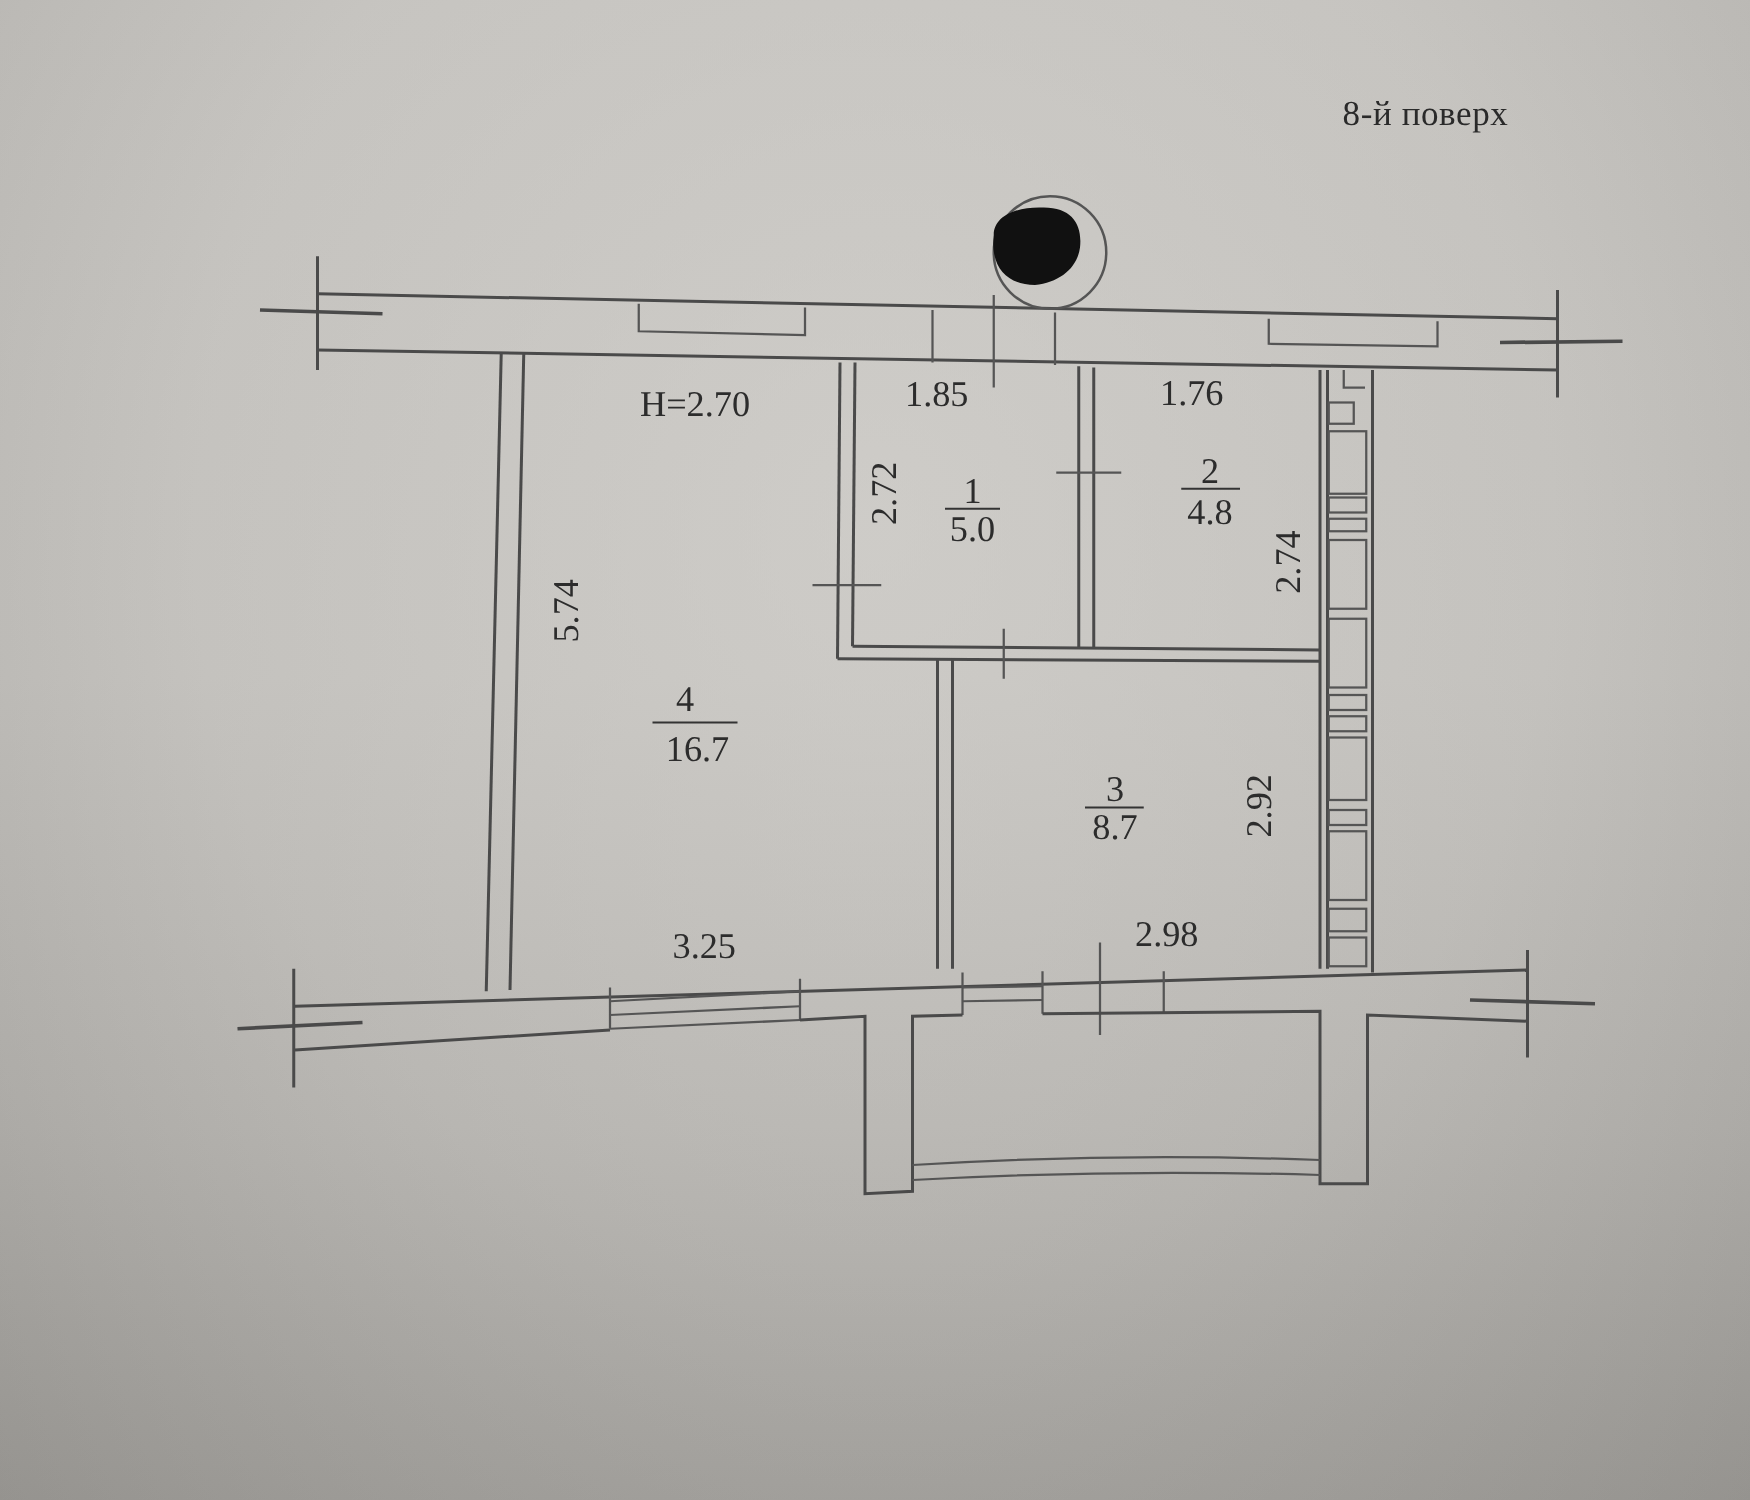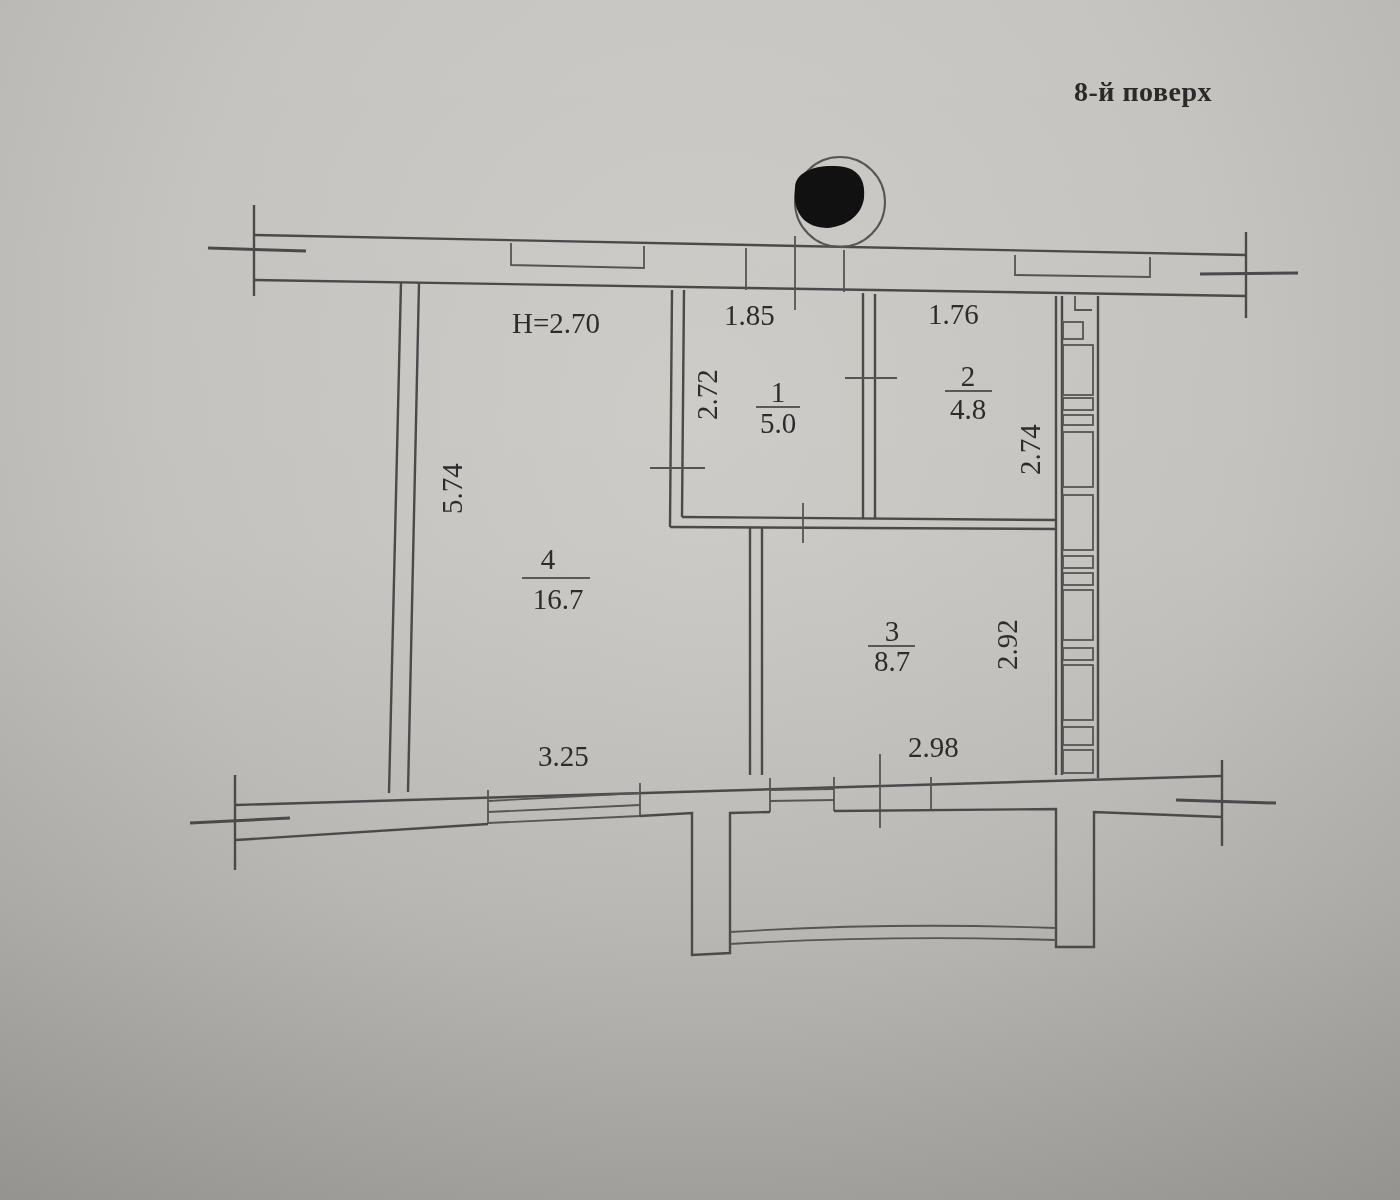--- a/index.html
+++ b/index.html
@@ -8,21 +8,21 @@
       background: linear-gradient(180deg, #c6c4c0 0%, #c3c1bd 45%, #b4b2ae 75%, #9f9d99 100%);
       position: relative;
       font-family: "Liberation Serif", "DejaVu Serif", serif;
     }
     .paper {
       position: absolute; left: 0; top: 0; width: 1400px; height: 1200px;
       background: radial-gradient(ellipse at 50% 35%, rgba(214,212,208,0.55) 0%, rgba(200,198,194,0.2) 55%, rgba(120,118,114,0.25) 100%);
     }
     .floor-label {
       position: absolute; left: 1074px; top: 76px;
-      font-size: 28px; font-weight: bold; color: #2a2a2a; letter-spacing: 0.5px;
+      font-size: 28px; font-weight: normal; color: #2a2a2a; letter-spacing: 0.5px;
     }
     svg.plan { position: absolute; left: 0; top: 0; }
     .wall { fill: none; stroke: #4a4a4a; stroke-width: 2.4; }
     .thin { fill: none; stroke: #555; stroke-width: 1.8; }
     .dim { font-family: "Liberation Serif", "DejaVu Serif", serif; font-size: 29px; fill: #2c2c2c; }
     .rm  { font-family: "Liberation Serif", "DejaVu Serif", serif; font-size: 29px; fill: #2c2c2c; text-anchor: middle; }
   </style>
 </head>
 <body>
 

